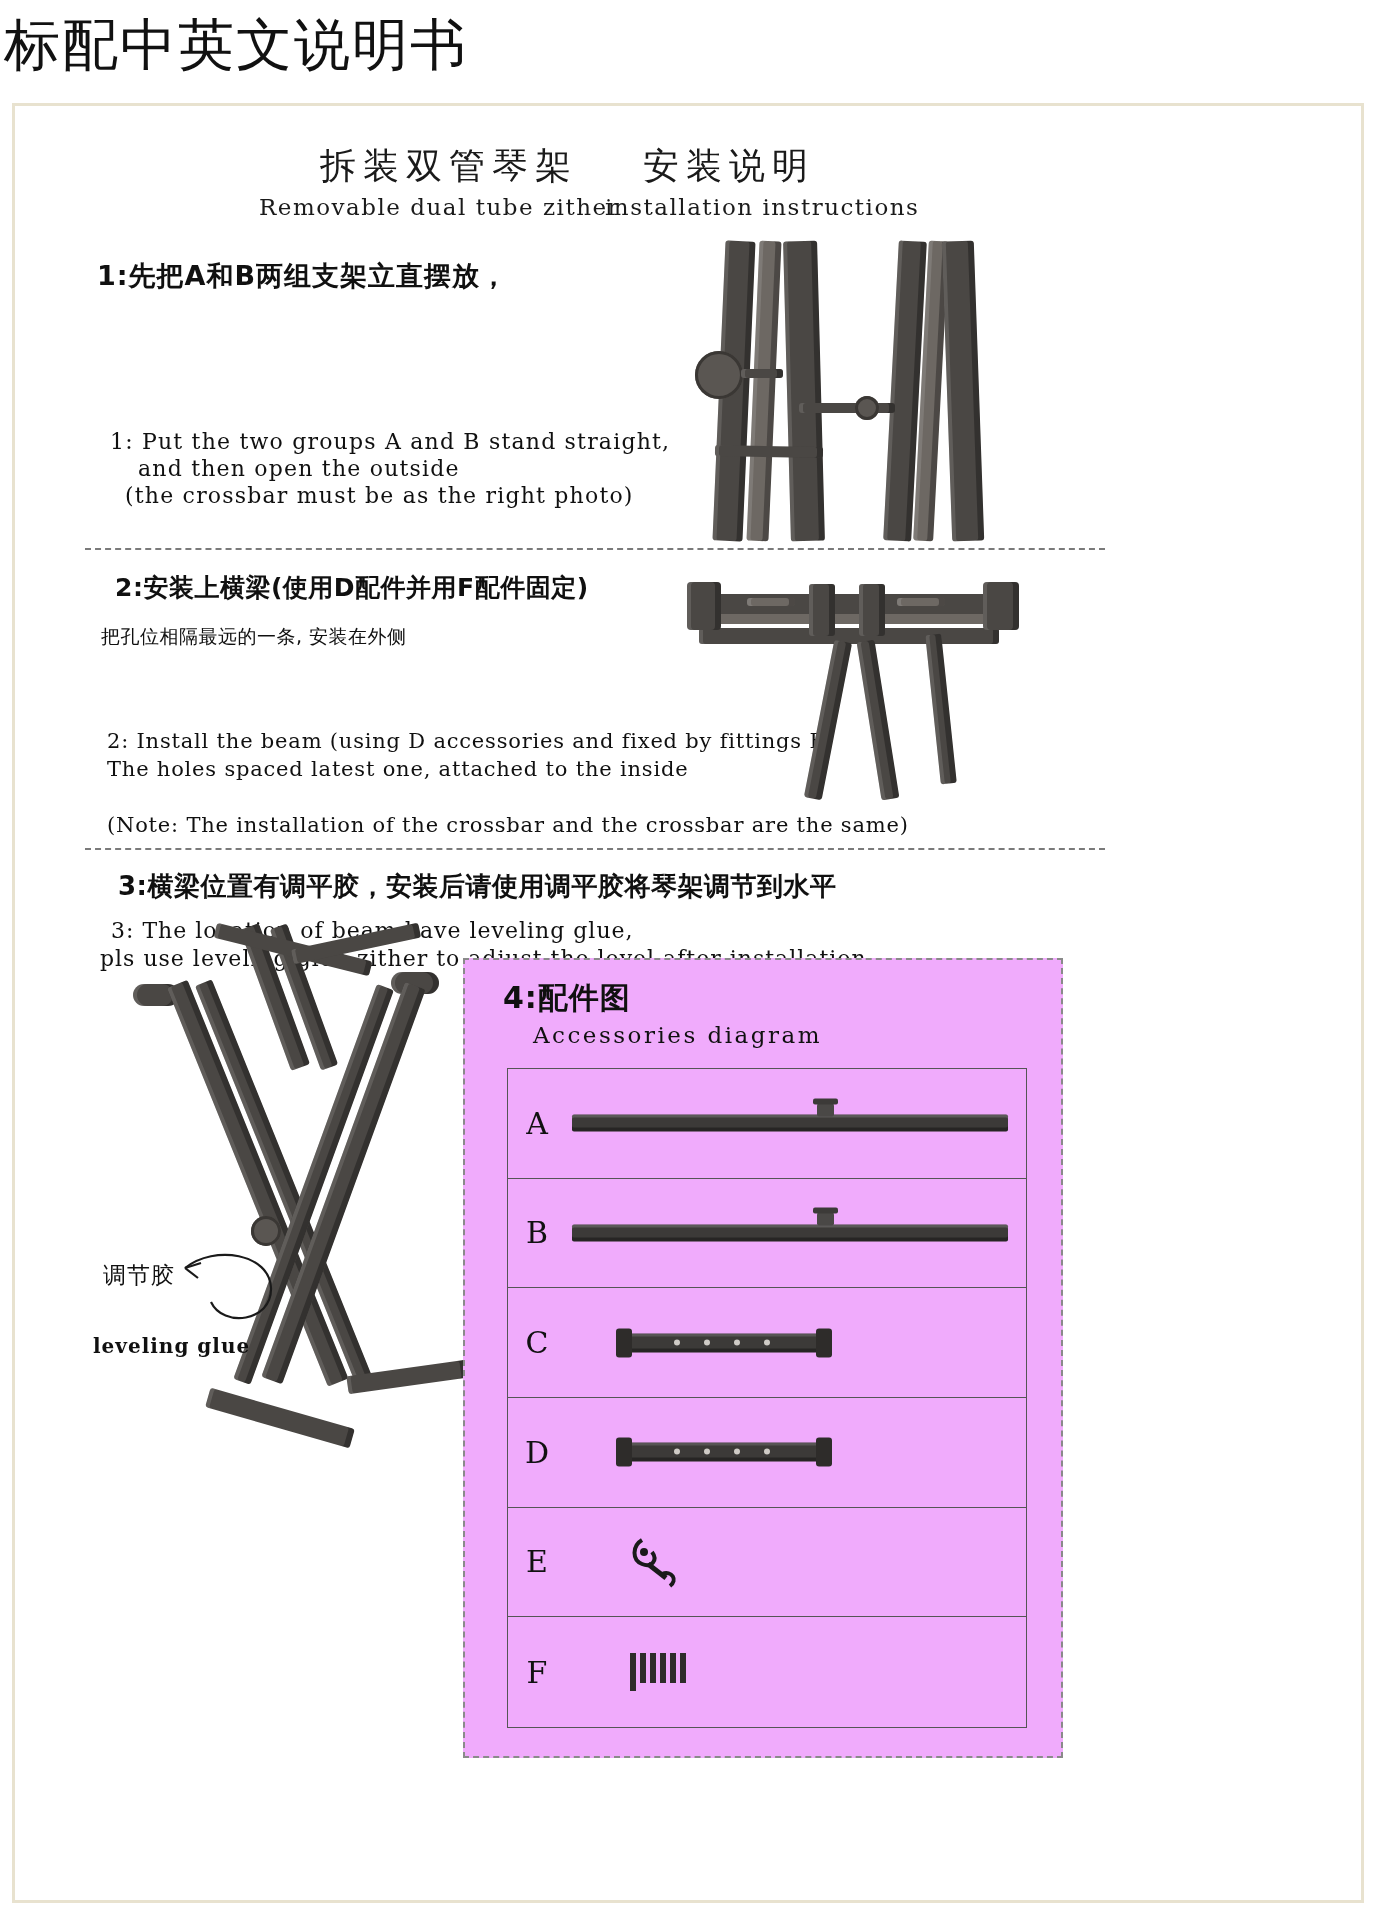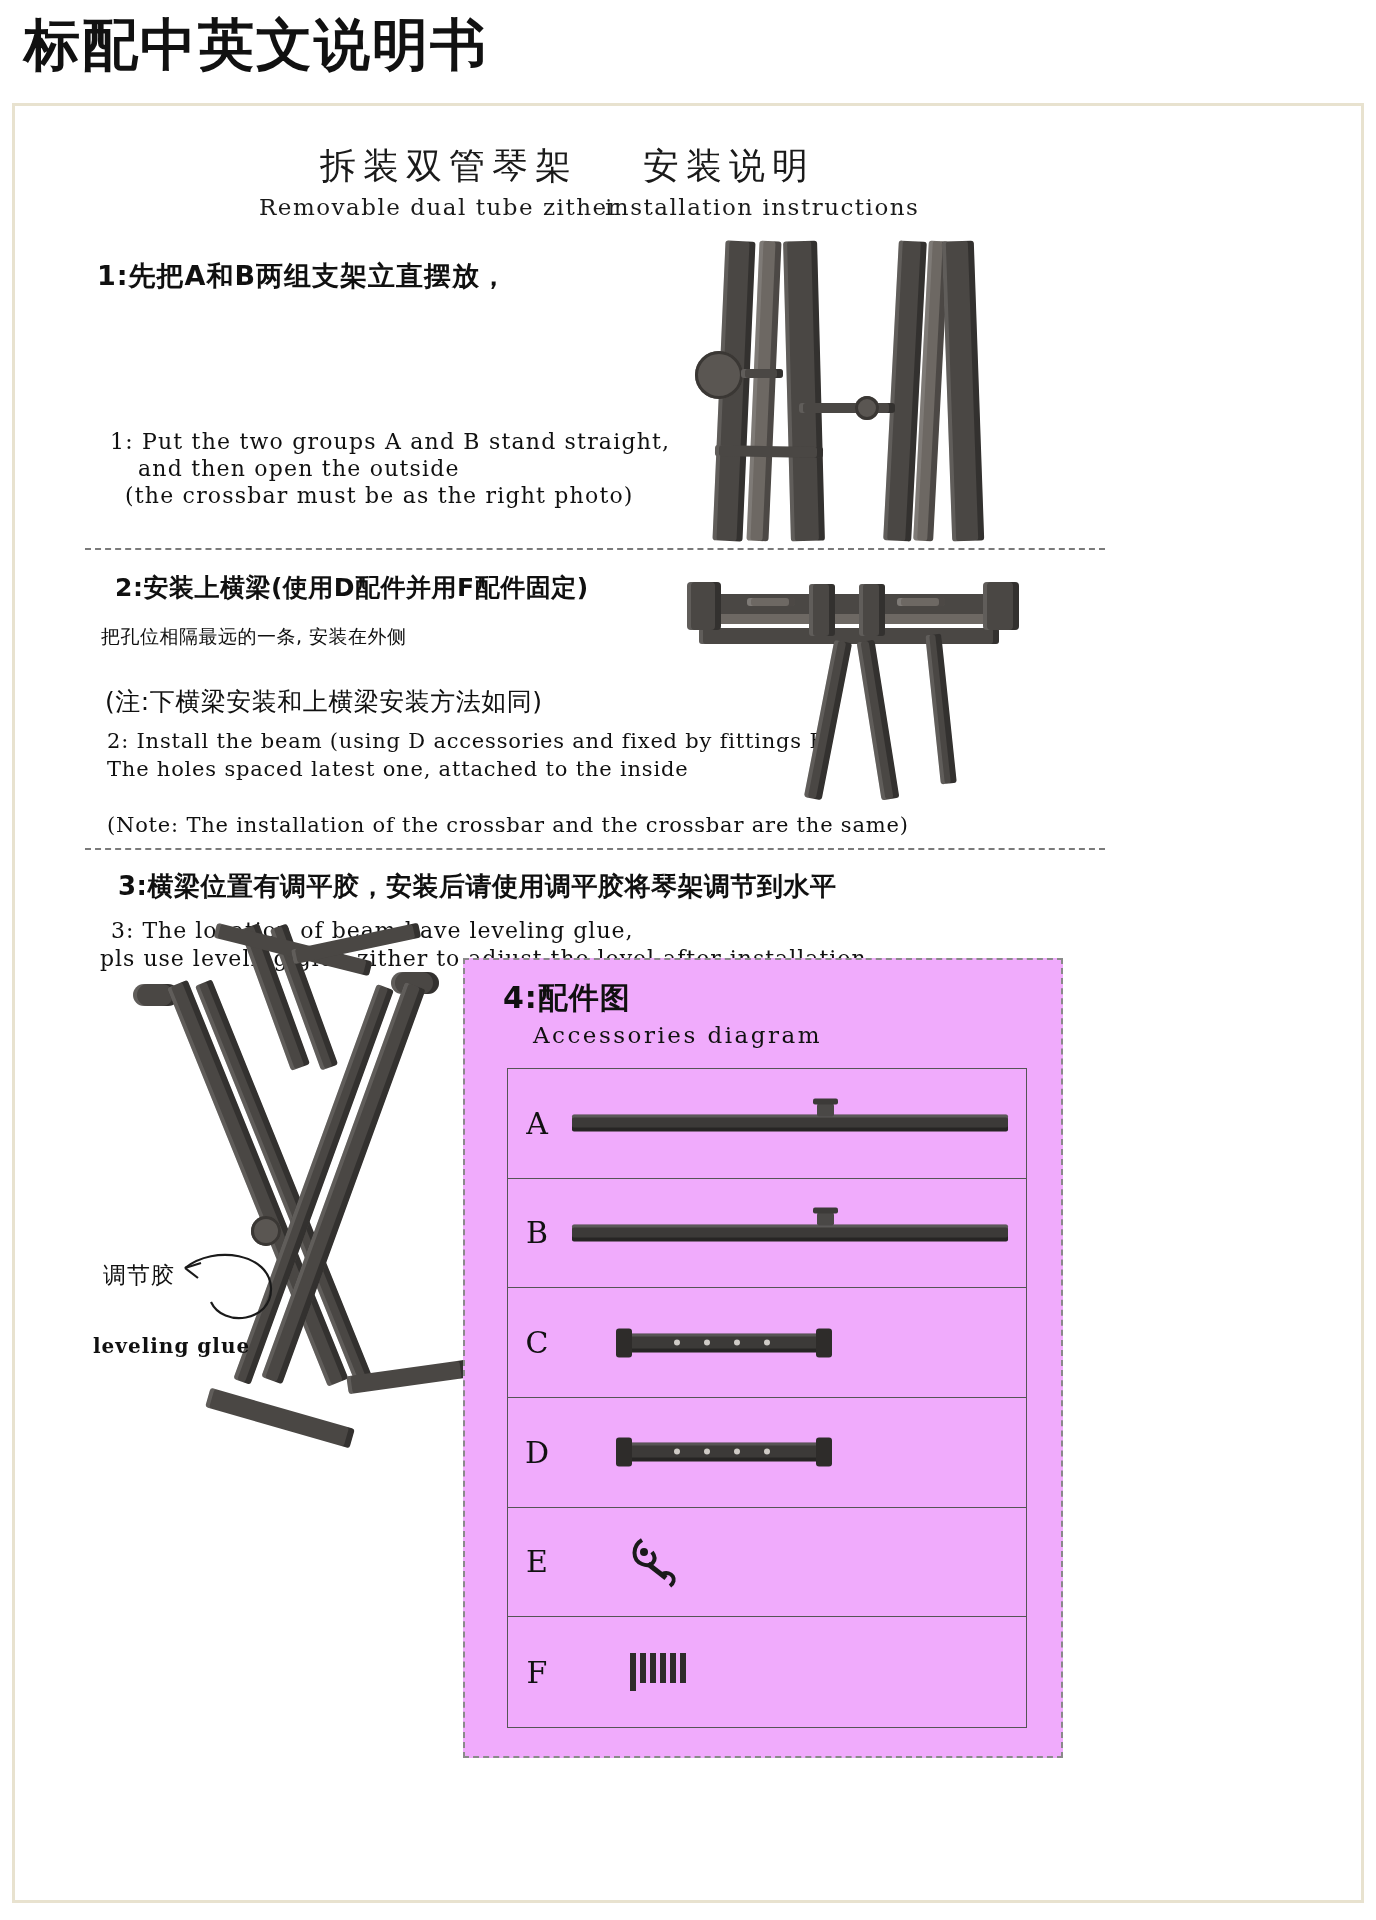--- a/index.html
+++ b/index.html
@@ -4,23 +4,23 @@
 <style>
   html,body{margin:0;padding:0;}
   body{
     width:1376px;height:1920px;
     background:#ffffff;
     font-family:"Liberation Sans",sans-serif;
     overflow:hidden;
     position:relative;
   }
   .page-title{
-    position:absolute;left:24px;top:8px;
+    position:absolute;left:4px;top:8px;
     font-family:"DejaVu Sans","Liberation Sans",sans-serif;
-    font-weight:bold;font-size:56px;letter-spacing:2px;color:#111;
+    font-weight:normal;font-size:56px;letter-spacing:2px;color:#111;
   }
   .sheet{
     position:absolute;left:12px;top:103px;width:1352px;height:1800px;
     border:3px solid #e8e2cf;background:#fff;box-sizing:border-box;
   }
   .inner{position:absolute;inset:0;}
   .hdr-cn{
     position:absolute;font-family:"DejaVu Serif","Liberation Serif",serif;
     font-size:36px;letter-spacing:7px;color:#1a1a1a;white-space:nowrap;
   }
@@ -176,21 +176,20 @@
     <div class="tube" style="left:46px;top:128px;width:42px;height:9px;"></div>
     <div class="tube" style="left:104px;top:162px;width:96px;height:10px;"></div>
     <div class="knobcirc" style="left:160px;top:155px;width:24px;height:24px;"></div>
     <div class="tube" style="left:20px;top:205px;width:108px;height:11px;transform:rotate(1deg);"></div>
   </div>
 
   <div class="dash dash-a"></div>
 
   <div class="abs cn s2cn1">2:安装上横梁(使用D配件并用F配件固定)</div>
   <div class="abs cn s2cn3">把孔位相隔最远的一条, 安装在外侧</div>
-  <div class="abs cn s2cn4">(注:下横梁安装和上横梁安装方法如同)</div>
   <div class="abs en s2en1">2: Install the beam (using D accessories and fixed by fittings F)</div>
   <div class="abs en s2en2">The holes spaced latest one, attached to the inside</div>
   <div class="abs en s2en4">(Note: The installation of the crossbar and the crossbar are the same)</div>
 
   <div class="photo" style="left:672px;top:470px;width:350px;height:240px;">
     <div class="tube" style="left:0px;top:18px;width:330px;height:20px;"></div>
     <div class="tube light" style="left:0px;top:38px;width:330px;height:10px;"></div>
     <div class="tube" style="left:12px;top:52px;width:300px;height:16px;"></div>
     <div class="tube" style="left:0px;top:6px;width:34px;height:48px;border-radius:4px;"></div>
     <div class="tube" style="left:296px;top:6px;width:36px;height:48px;border-radius:4px;"></div>

